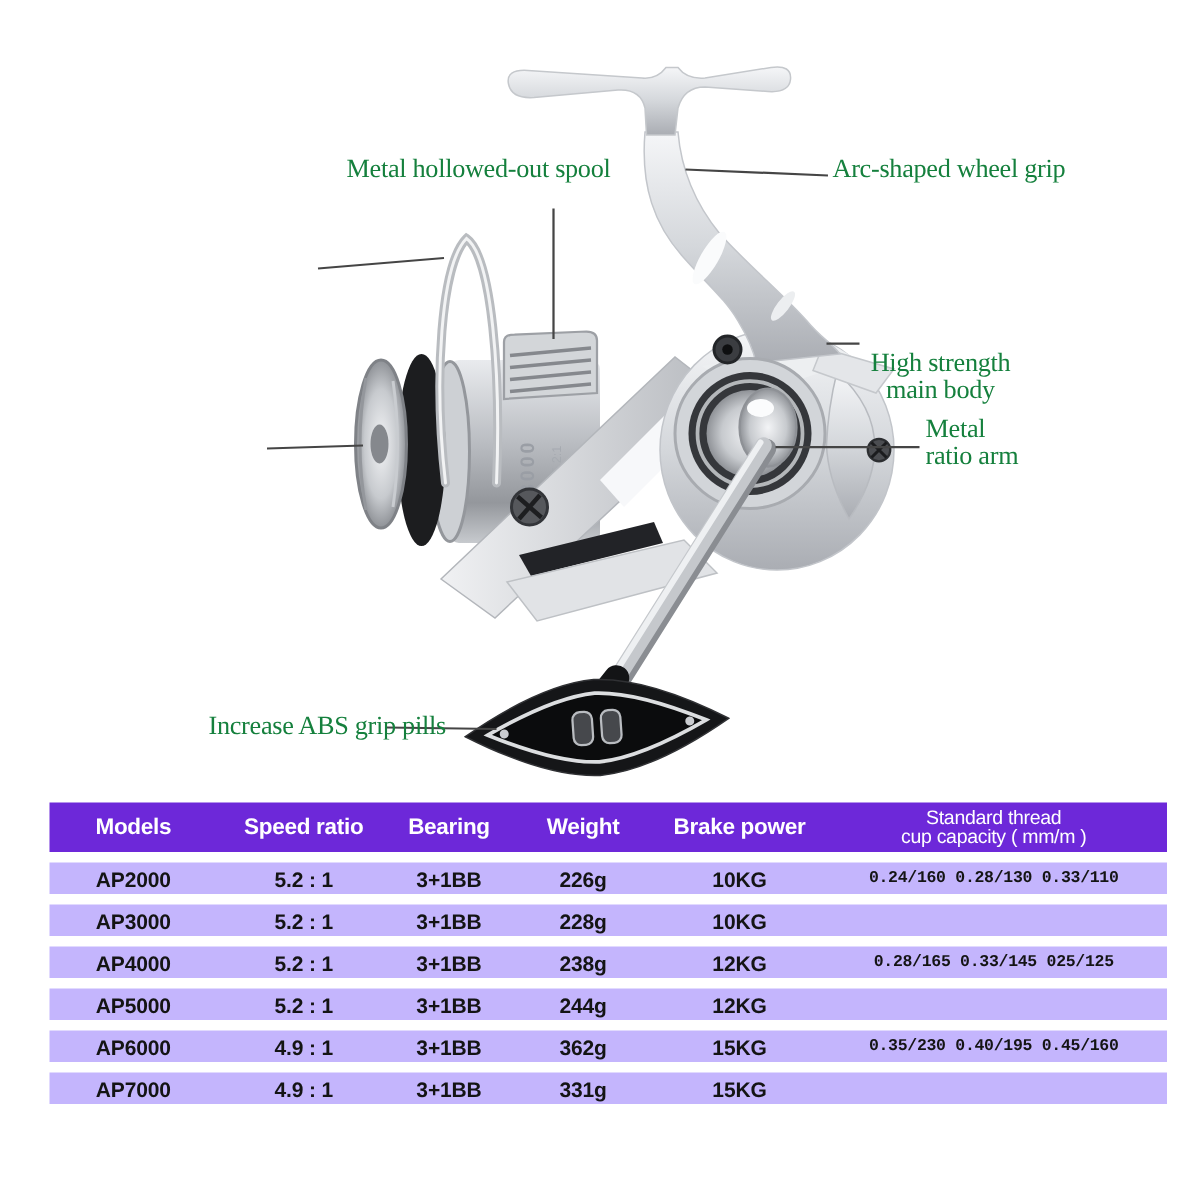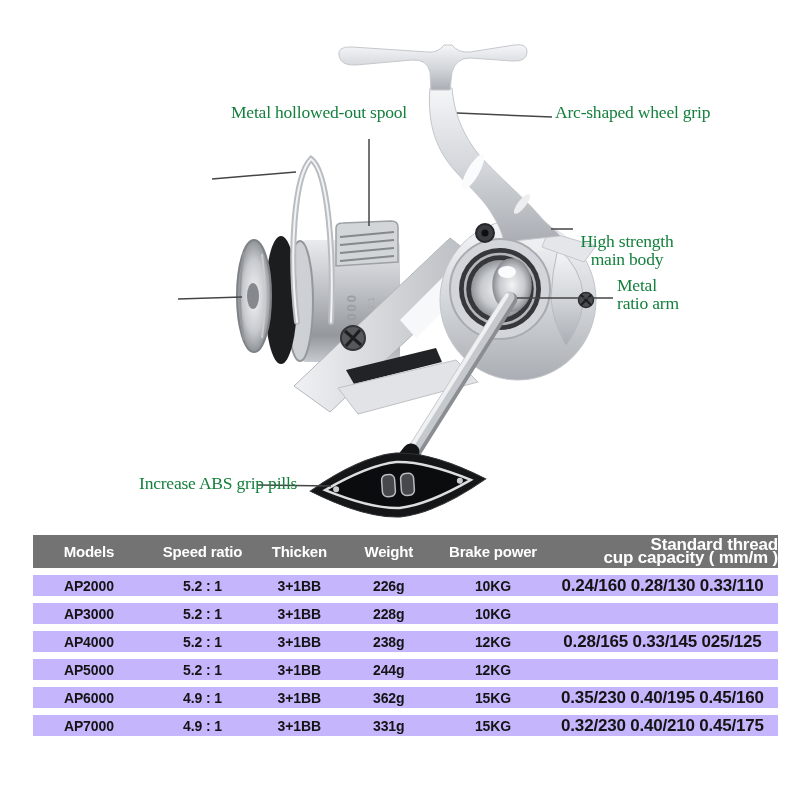--- a/index.html
+++ b/index.html
@@ -23,30 +23,30 @@
   .co-grip    {left:139px;top:455px;margin-top:20px;}
   .callout .l2{display:block;}
   
   .spec{position:absolute;left:33px;top:535px;width:745px;}
   .grid6{
     display:grid;
     grid-template-columns:15% 15.5% 10.5% 13.5% 14.5% 31%;
     align-items:center;text-align:center;
   }
   .thead{
-    background:#737373;color:#fff;height:33px;
+    background:#6d28d9;color:#fff;height:33px;
     font-weight:bold;font-size:15px;letter-spacing:-0.2px;
   }
-  .cap-head{font-size:17px;line-height:12.5px;font-weight:bold;text-align:right;}
+  .cap-head{font-size:13px;line-height:12.5px;font-weight:normal;}
   .tr{
     background:#c4b5fd;height:21px;margin-top:7px;
     font-size:14px;font-weight:bold;color:#141414;letter-spacing:-0.1px;
   }
   .tr:first-of-type{margin-top:9px;}
-  .td-cap{font-size:17px;letter-spacing:-0.2px;}
+  .td-cap{font-size:11px;letter-spacing:-0.2px;font-family:Liberation Mono, monospace;}
 </style>
 </head>
 <body>
 
 <div class="hero">
 
   <svg width="800" height="535" viewBox="0 0 800 535">
     <defs>
       <linearGradient id="gV" x1="0" y1="0" x2="0" y2="1">
         <stop offset="0" stop-color="#f5f6f8"></stop>
@@ -173,21 +173,21 @@
     <span>Metal</span>
     <span class="l2">ratio arm</span>
   </div>
   <div class="callout co-grip">Increase ABS grip pills</div>
 </div>
 
 <div class="spec">
   <div class="grid6 thead">
     <div>Models</div>
     <div>Speed ratio</div>
-    <div>Thicken</div>
+    <div>Bearing</div>
     <div>Weight</div>
     <div>Brake power</div>
     <div class="cap-head">
       <span>Standard thread</span>
       <span style="display:block">cup capacity ( mm/m )</span>
     </div>
   </div>
 
   <div class="grid6 tr">
     <div>AP2000</div>
@@ -226,15 +226,14 @@
     <div>362g</div>
     <div>15KG</div>
     <div class="td-cap">0.35/230 0.40/195 0.45/160</div>
   </div>
   <div class="grid6 tr">
     <div>AP7000</div>
     <div>4.9 : 1</div>
     <div>3+1BB</div>
     <div>331g</div>
     <div>15KG</div>
-    <div class="td-cap">0.32/230 0.40/210 0.45/175</div>
   </div>
 </div>
 
 </body></html>

